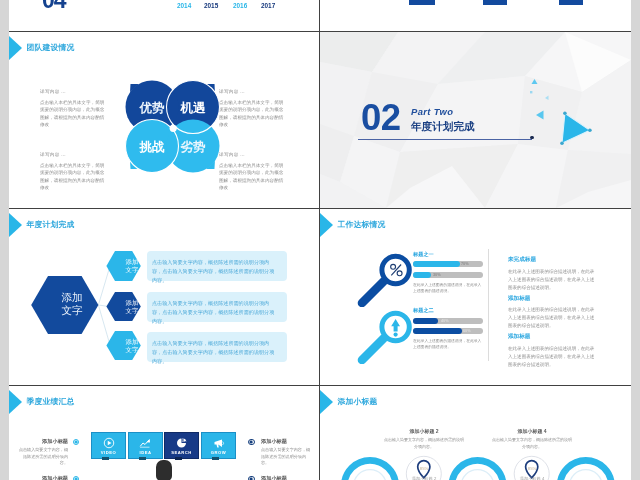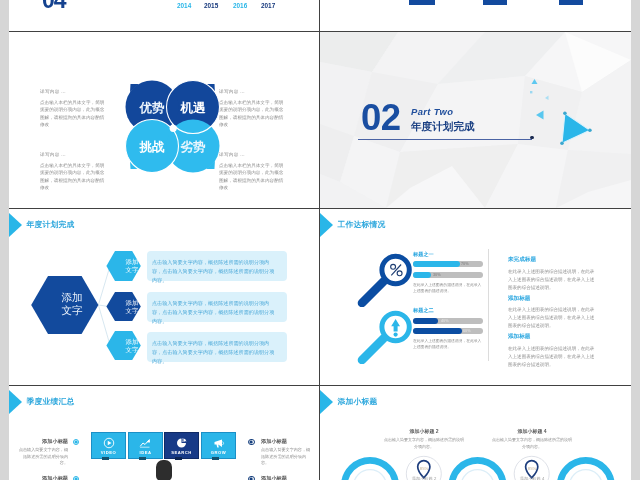--- a/index.html
+++ b/index.html
@@ -66,20 +66,24 @@
       <div class="abs yr" style="left:252px;top:148px;font-size:6.4px;font-weight:bold;color:#16387c;">2017</div>
     </div>
 
     <div class="slide" id="s2" style="left:311px;top:-146px;width:311px;height:177px;">
       <div class="bartop" style="left:88.6px;top:142px;width:26px;height:9px;"></div>
       <div class="bartop" style="left:162.8px;top:142px;width:24.5px;height:9px;"></div>
       <div class="bartop" style="left:238.6px;top:142px;width:24.5px;height:9px;"></div>
     </div>
 
     <div class="slide" id="s3" style="left:0;top:32px;width:310px;height:176px;">
+      <div class="stitle" style="left:0;top:2px;height:27px;">
+        <span class="tri"></span>
+        <span class="txt">团队建设情况</span>
+      </div>
 
       <div class="abs note" style="left:31px;top:57px;width:67px;">
         <div class="hd-txt" style="font-size:4.6px;letter-spacing:.3px;">详写内容 ...</div>
         <div class="body-txt" style="font-size:4.6px;margin-top:5px;">点击输入本栏的具体文字，简明扼要的说明分项内容，此为概念图解，请根据您的具体内容酌情修改</div>
       </div>
       <div class="abs note" style="left:31px;top:120px;width:67px;">
         <div class="hd-txt" style="font-size:4.6px;letter-spacing:.3px;">详写内容 ...</div>
         <div class="body-txt" style="font-size:4.6px;margin-top:5px;">点击输入本栏的具体文字，简明扼要的说明分项内容，此为概念图解，请根据您的具体内容酌情修改</div>
       </div>
       <div class="abs note" style="left:210px;top:57px;width:67px;">

